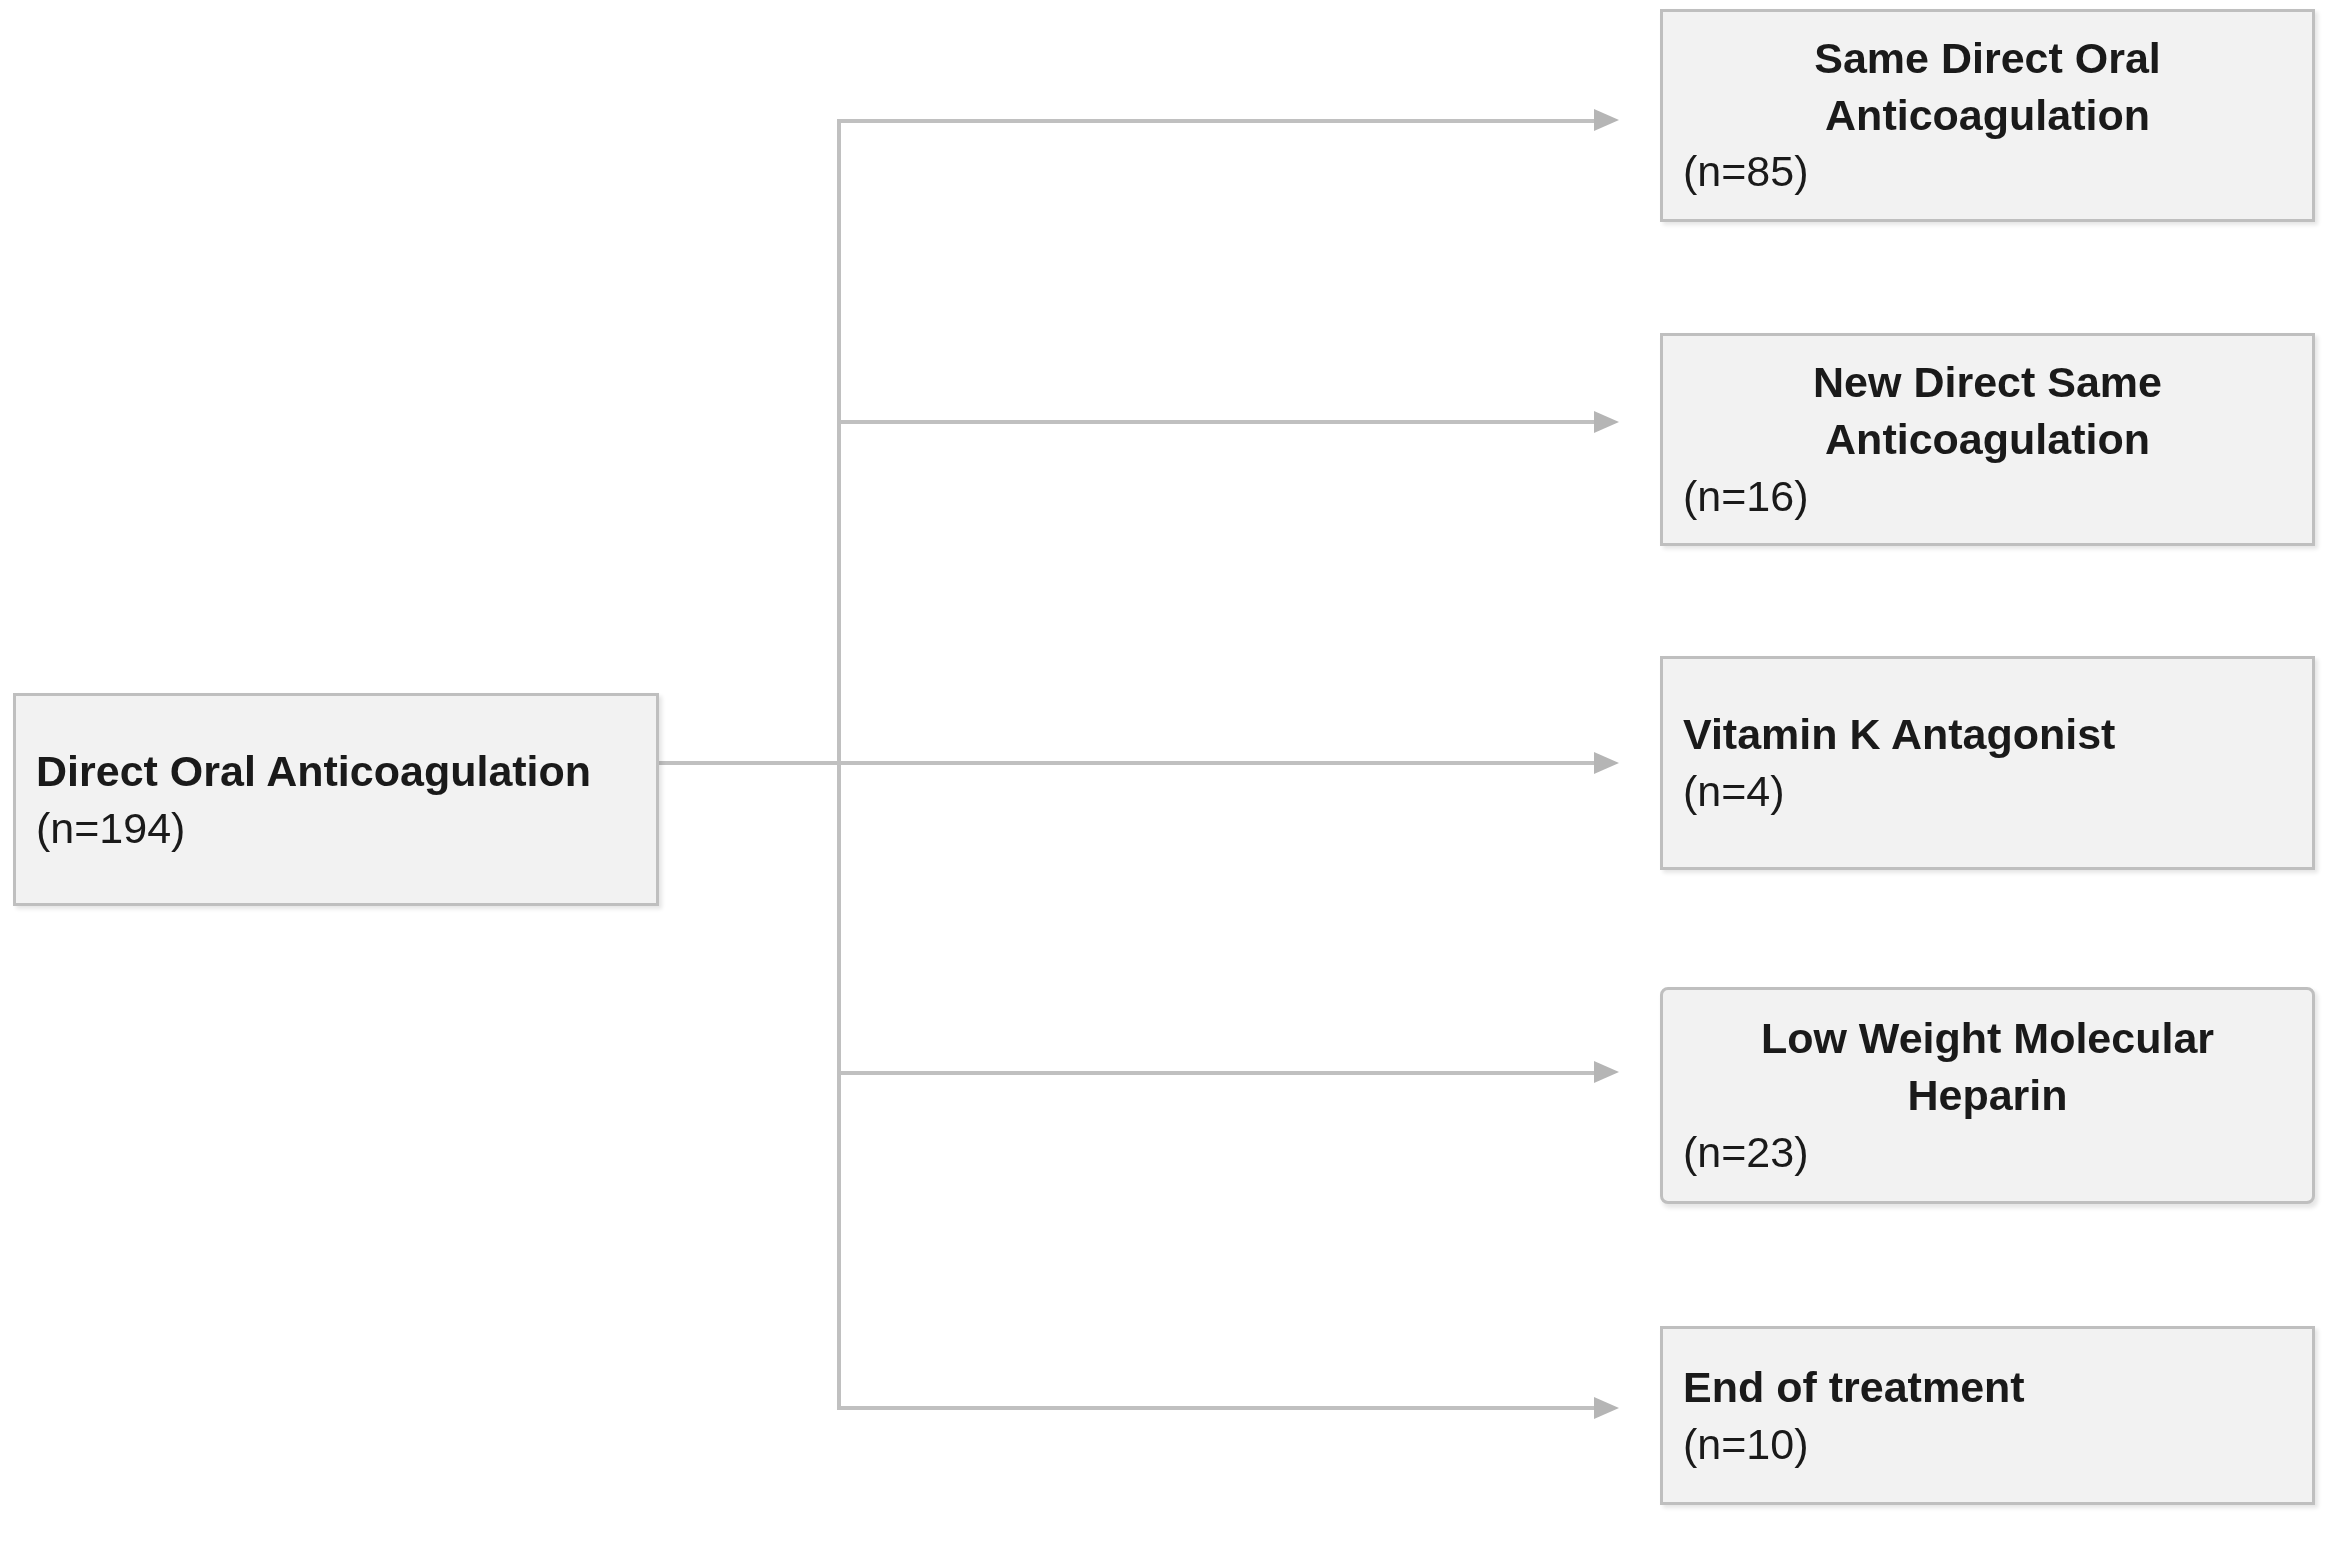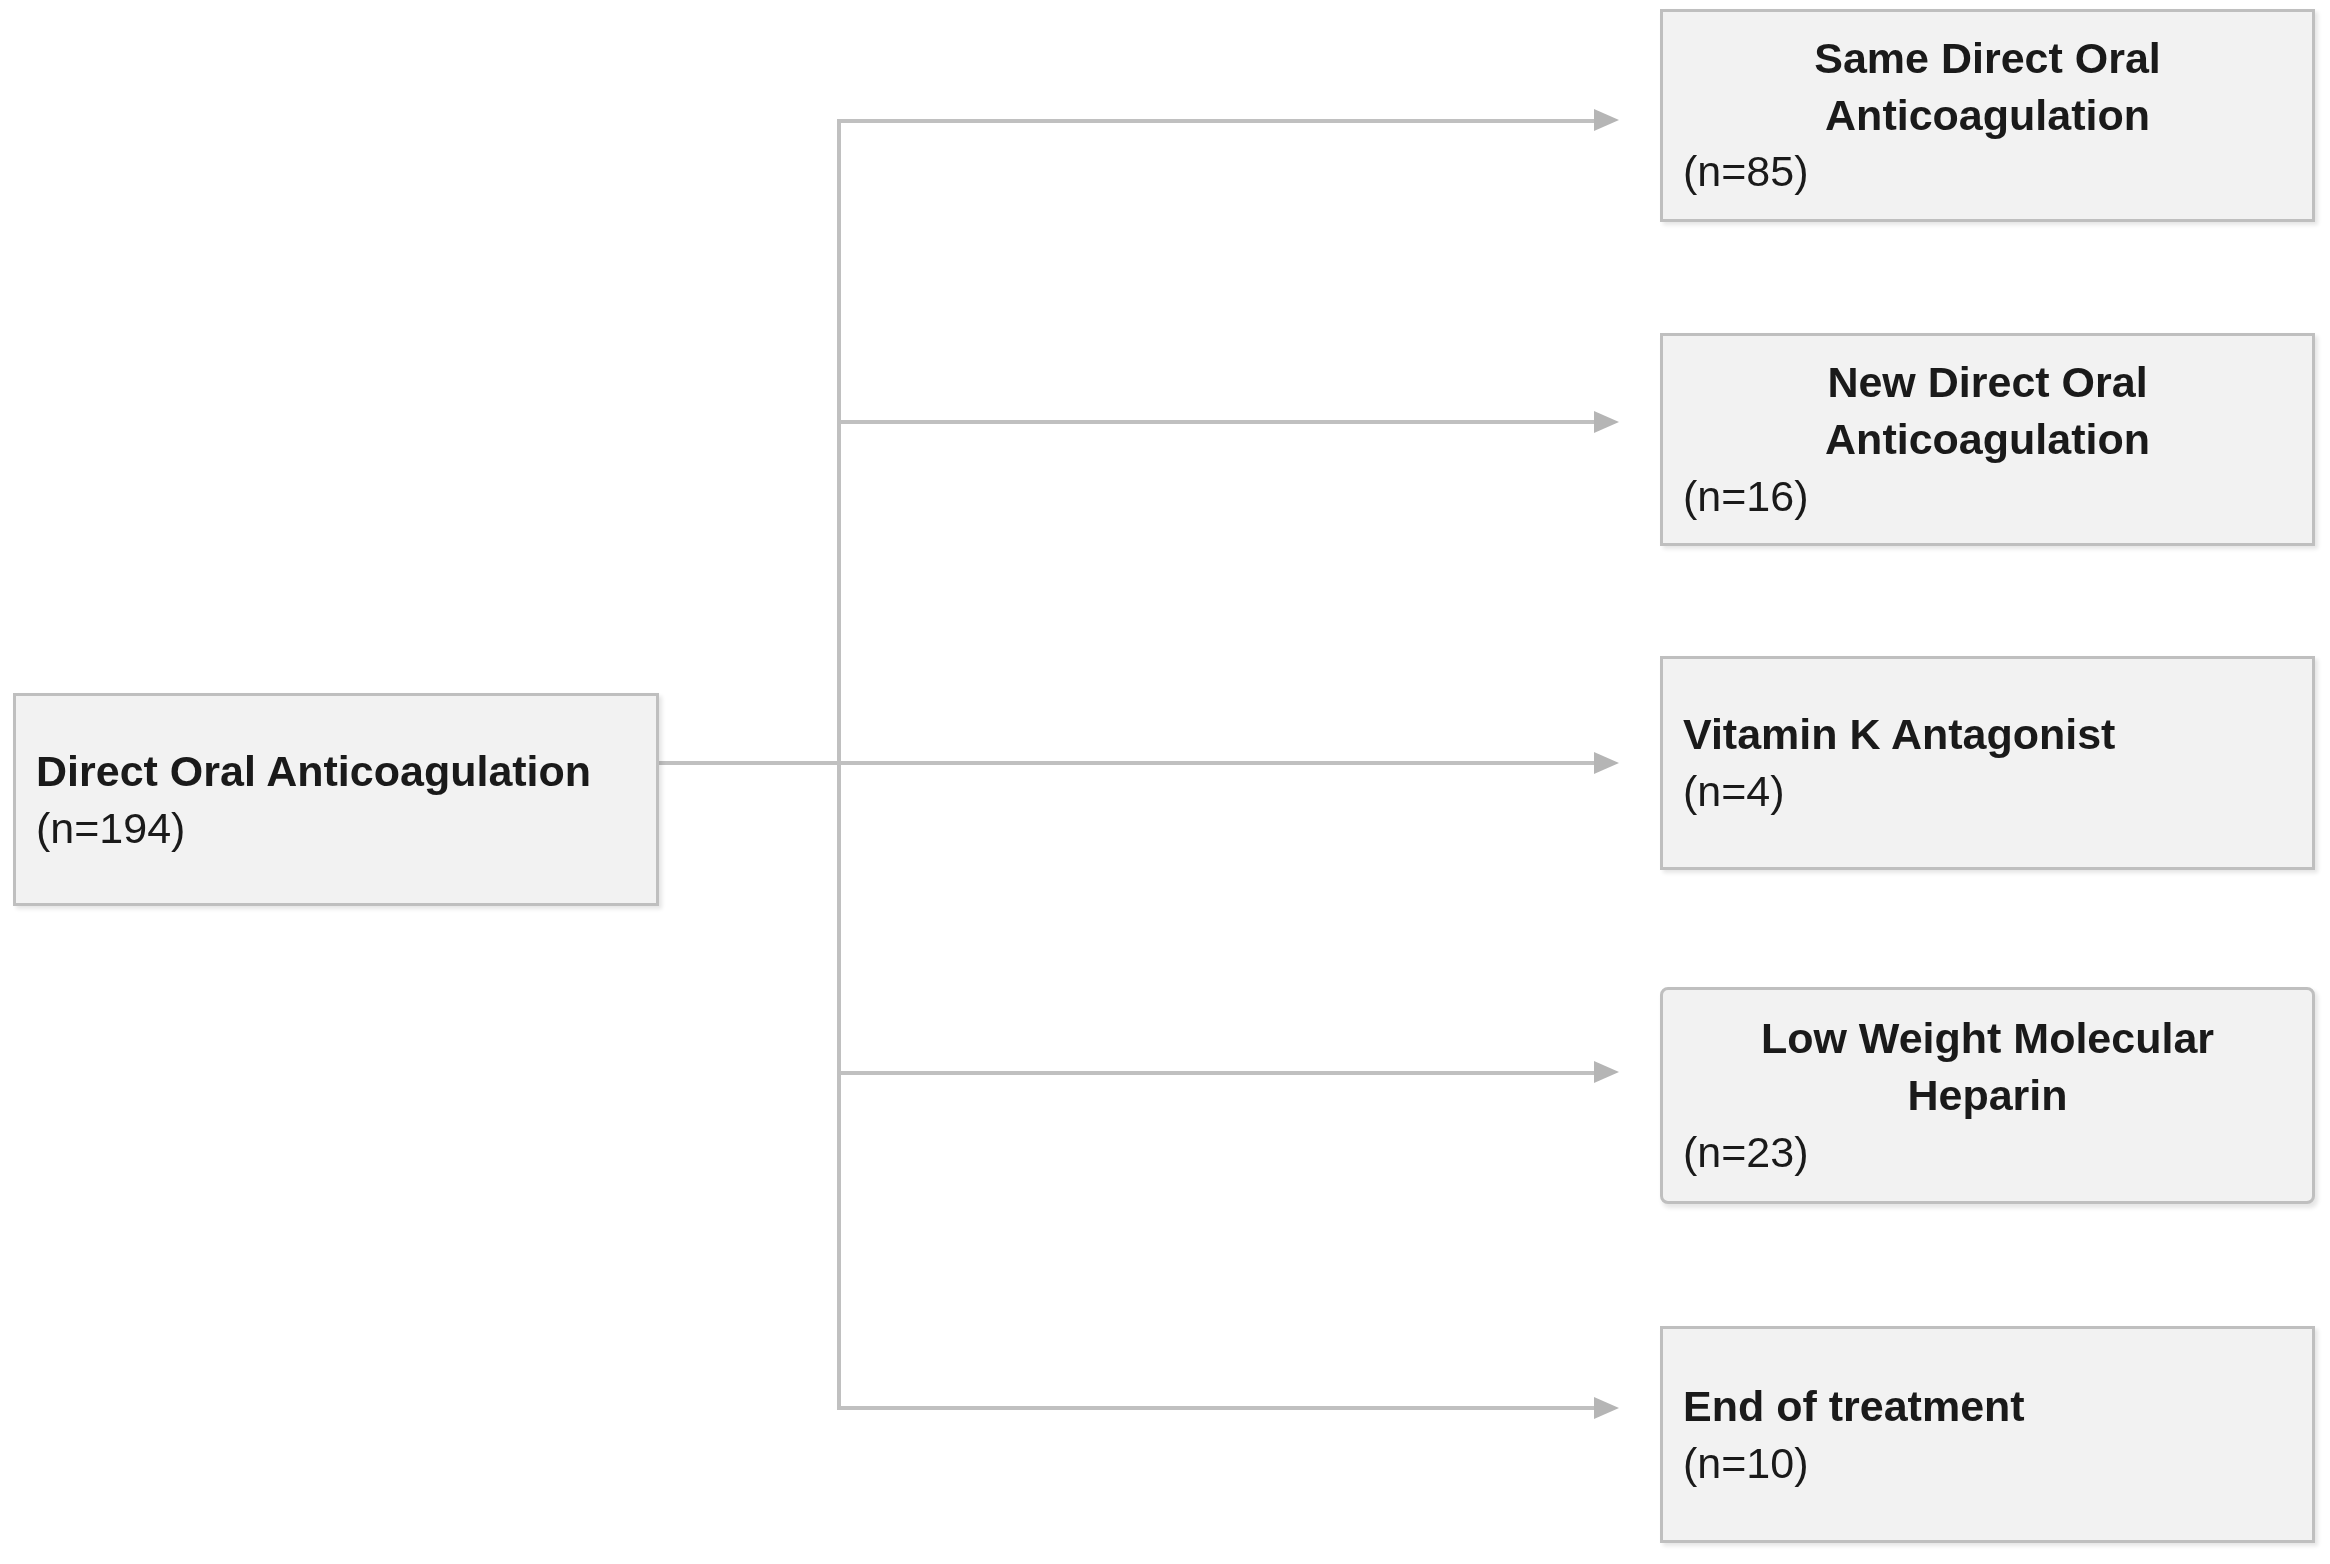--- a/index.html
+++ b/index.html
@@ -38,21 +38,21 @@
     font-weight: normal;
     font-size: 43px;
     line-height: 1.32;
   }
   .root-box   { left: 13px;   top: 655px;  width: 646px; height: 213px; margin-top: 38px; }
   .branch-box { left: 1660px; width: 655px; }
   .b1 { top: 8.6px;   height: 213px; }
   .b2 { top: 333px;  height: 213px; }
   .b3 { top: 656px;  height: 214px; }
   .b4 { top: 987px; height: 217px; border-radius: 8px; }
-  .b5 { top: 1326px; height: 217px; }
+  .b5 { top: 1326px; height: 179px; }
 
   .line {
     position: absolute;
     background: #c0c0c0;
   }
   .stub   { left: 659px; top: 761px; width: 182px; height: 4px; }
   .trunk  { left: 837px; top: 119px;  width: 4px;   height: 1291px; }
   .shaft  { left: 837px; width: 758px; height: 4px; }
   .s1 { top: 119px; }
   .s2 { top: 420px; }
@@ -97,21 +97,21 @@
     <div class="label">Direct Oral Anticoagulation</div>
     <div class="count">(n=194)</div>
   </div>
 
   <div class="box branch-box b1">
     <div class="label">Same Direct Oral Anticoagulation</div>
     <div class="count">(n=85)</div>
   </div>
 
   <div class="box branch-box b2">
-    <div class="label">New Direct Oral Anticoagulation</div>
+    <div class="label">New Direct Same Anticoagulation</div>
     <div class="count">(n=16)</div>
   </div>
 
   <div class="box branch-box b3">
     <div class="label">Vitamin K Antagonist</div>
     <div class="count">(n=4)</div>
   </div>
 
   <div class="box branch-box b4">
     <div class="label">Low Weight Molecular Heparin</div>

